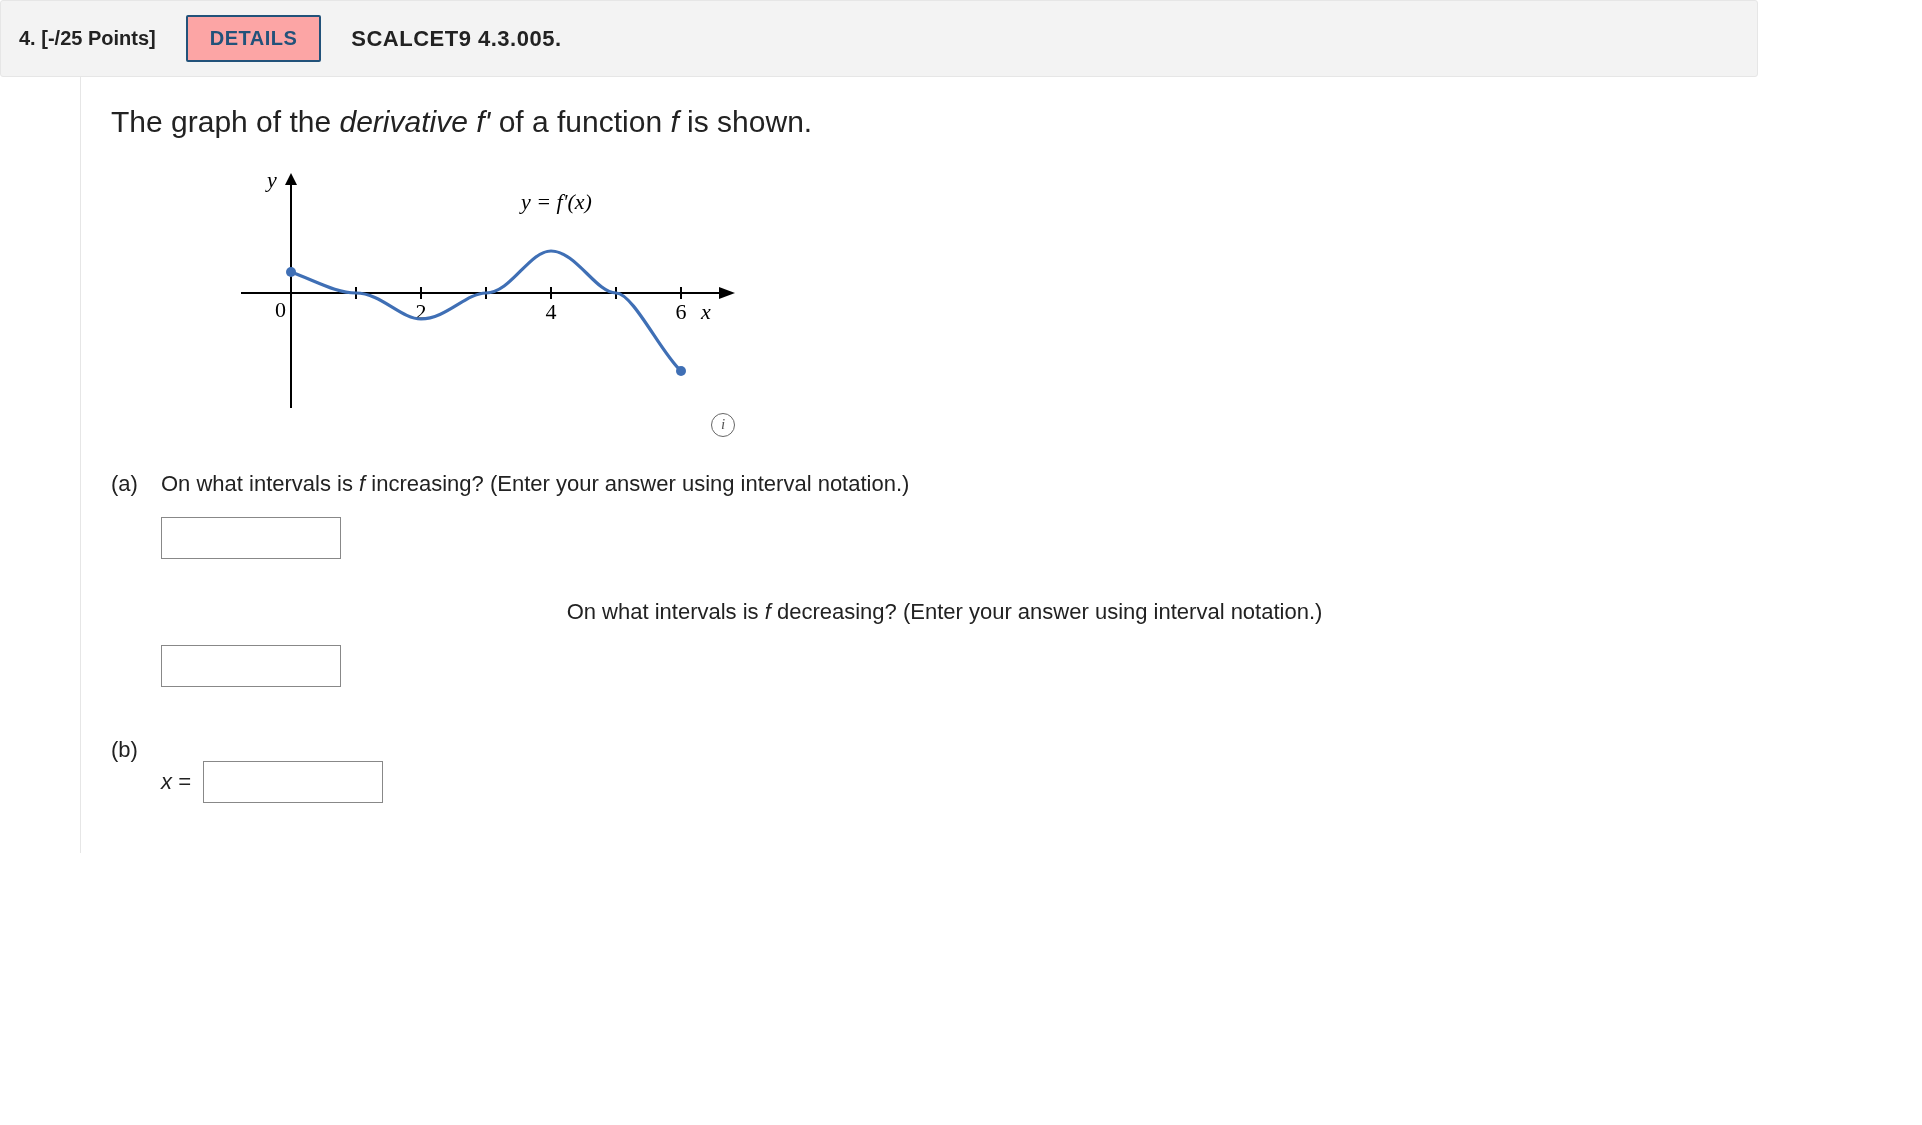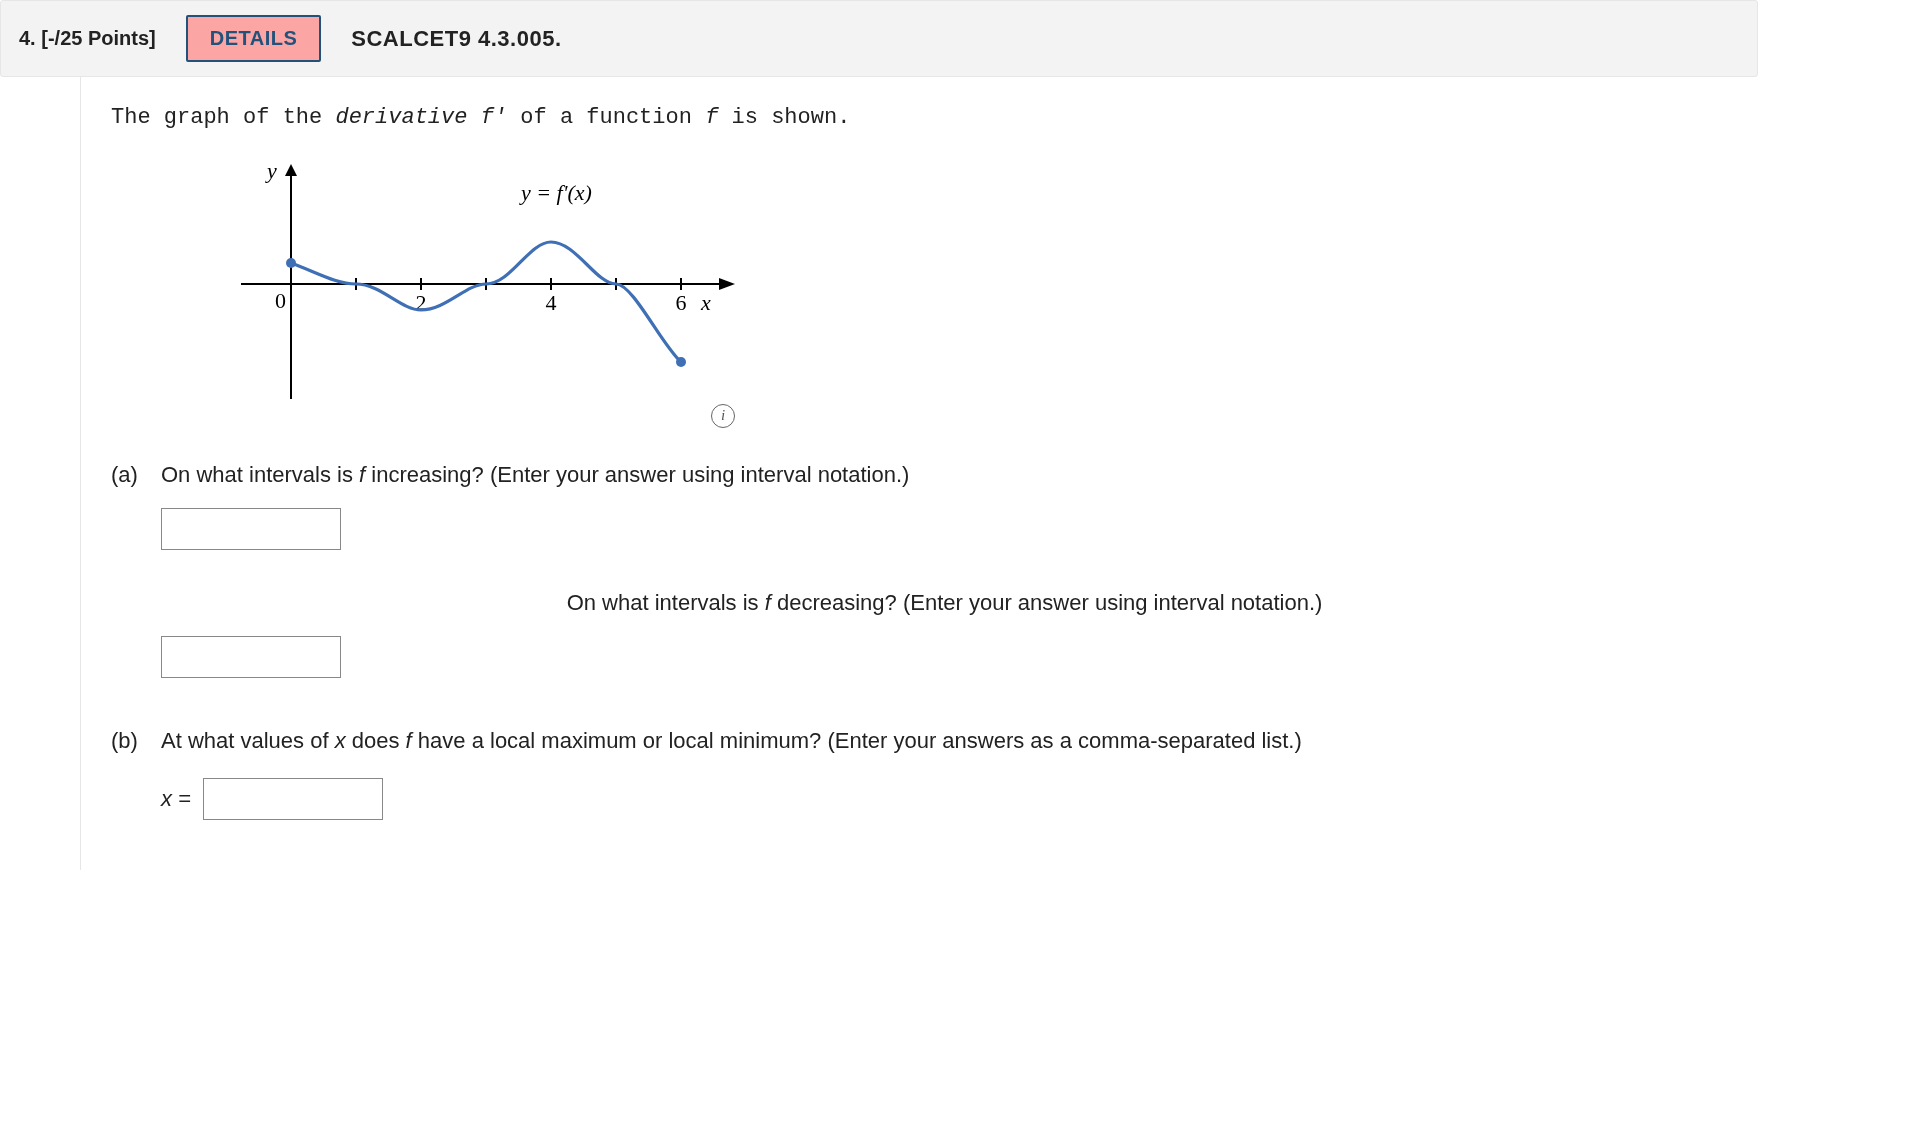--- a/index.html
+++ b/index.html
@@ -35,21 +35,21 @@
     font-weight: 600;
     font-size: 22px;
     letter-spacing: 0.5px;
     text-align: center;
   }
   .content {
     border-left: 1px solid #e6e6e6;
     margin-left: 80px;
     padding: 28px 30px 50px 30px;
   }
-  .intro { font-size: 22px; margin-bottom: 14px; font-family: Liberation Mono, monospace; }
+  .intro { font-size: 30px; margin-bottom: 14px; }
   .italic { font-style: italic; }
   .graph-wrap { padding: 10px 0 10px 120px; }
   svg.graph { display: block; }
   .info-row { padding-left: 600px; margin-top: -22px; height: 28px; }
   .info-icon {
     display: inline-flex;
     width: 24px; height: 24px;
     border: 1.6px solid #666;
     border-radius: 50%;
     align-items: center; justify-content: center;
@@ -173,23 +173,20 @@
         <div class="sub-q">
           <span>On what intervals is </span><span class="italic">f</span><span> decreasing? (Enter your answer using interval notation.)</span>
         </div>
         <input type="text" class="answer-input" value="" style="">
       </div>
     </div>
 
     <div class="part-row" style="margin-top:50px;">
       <div class="part-label">(b)</div>
       <div class="part-body">
-        <div>
-          <span>At what values of </span><span class="italic">x</span><span> does </span><span class="italic">f</span><span> have a local maximum or local minimum? (Enter your answers as a comma-separated list.)</span>
-        </div>
         <div class="inline-answer">
           <span class="italic">x =</span>
           <input type="text" value="" style="">
         </div>
       </div>
     </div>
 
   </div>
 </div>
 

